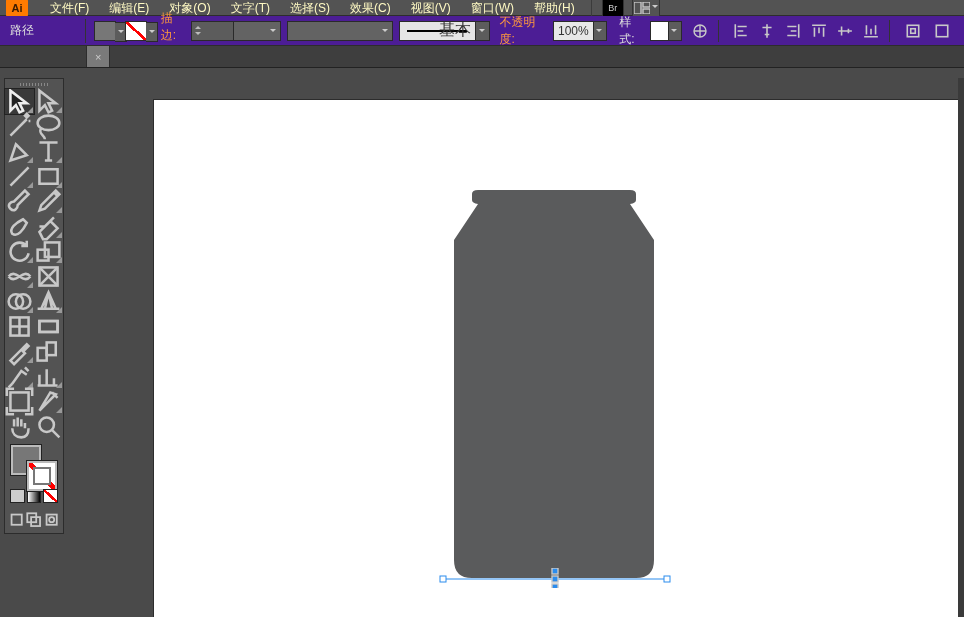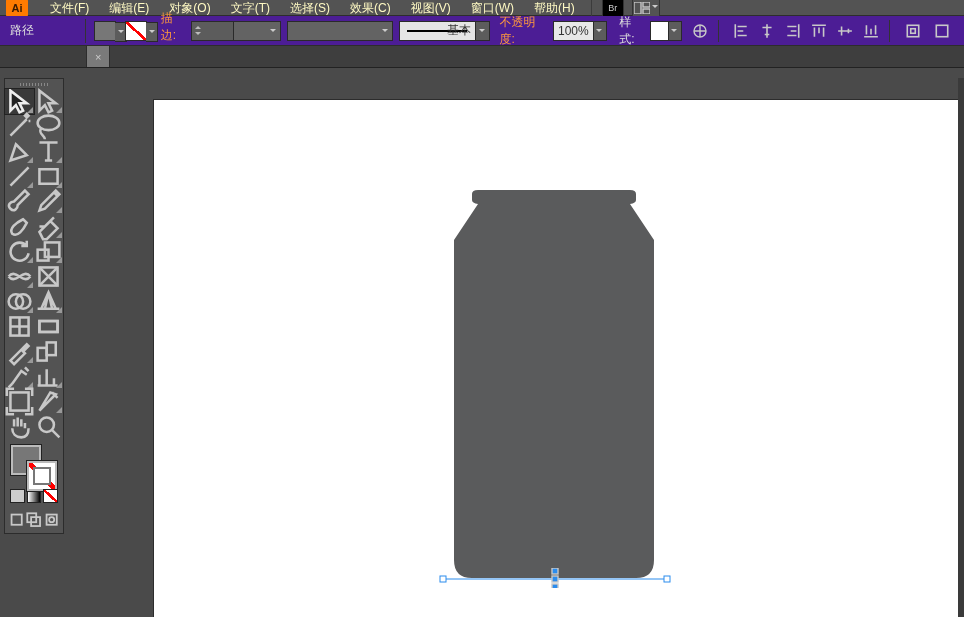--- a/index.html
+++ b/index.html
@@ -30,21 +30,21 @@
 .stroke-weight .arrows span{flex:1;display:flex;align-items:center;justify-content:center}
 .stroke-weight .arrows span::before{content:"";border:3px solid transparent}
 .stroke-weight .arrows .up::before{border-bottom-color:#bbb}
 .stroke-weight .arrows .dn::before{border-top-color:#bbb}
 .dd{height:20px;background:#636363;border:1px solid #2a2a2a;display:flex;align-items:center;position:relative}
 .dd::after{content:"";position:absolute;right:4px;top:7px;border:3px solid transparent;border-top-color:#ccc}
 .dd.w50{width:50px}
 .dd.w110{width:110px}
 .brush-preview{width:80px;height:20px;background:#e5e5e5;border:1px solid #2a2a2a;position:relative;display:flex;align-items:center;justify-content:center}
 .brush-preview .line{width:60px;height:2px;background:#000}
-.brush-preview .lbl{position:absolute;right:4px;font-size:12px;color:#333}
+.brush-preview .lbl{position:absolute;right:4px;font-size:16px;color:#333}
 .ddcaret{width:14px;height:20px;background:#5c5c5c;border:1px solid #2a2a2a;border-left:none;position:relative}
 .ddcaret::after{content:"";position:absolute;right:4px;top:7px;border:3px solid transparent;border-top-color:#ccc}
 .opacity-lbl{color:#ff9a3c;margin-left:10px}
 .opacity-box{width:42px;height:20px;background:#e8e8e8;color:#333;border:1px solid #2a2a2a;display:flex;align-items:center;justify-content:center;margin-left:4px}
 .style-lbl{color:#ddd;margin-left:12px}
 .swatch-style{width:20px;height:20px;background:#fff;border:1px solid #2a2a2a;position:relative;margin-left:4px}
 .iconbtn{width:24px;height:22px;border:1px solid transparent;display:flex;align-items:center;justify-content:center;margin-left:6px;color:#bbb}
 .iconbtn svg{width:16px;height:16px}
 .opt-group-sep{width:1px;height:22px;background:#333;margin:0 6px}
 .align-strip{display:flex;gap:2px;margin-left:4px}

